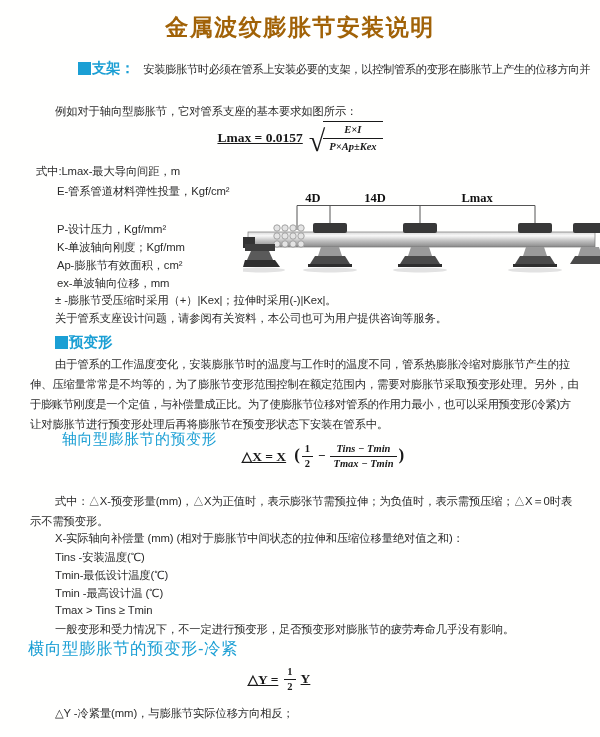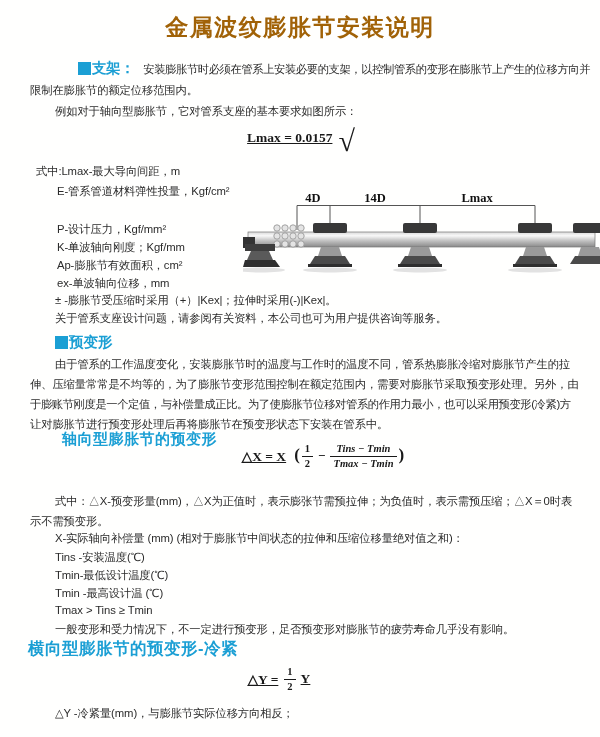--- a/index.html
+++ b/index.html
@@ -6,21 +6,21 @@
   #page{position:relative;width:600px;height:737px;background:#fffffe;overflow:hidden;
         font-family:"Liberation Sans",sans-serif;color:#2b2b2b;}
   .abs{position:absolute;white-space:nowrap;}
   .title{left:0;right:0;top:12px;text-align:center;font-size:23px;font-weight:bold;
          color:#a16207;letter-spacing:1.5px;}
   .bodyline{font-size:11.3px;color:#2b2b2b;letter-spacing:-0.1px;}
   .marker{display:inline-block;width:13px;height:13px;background:#1b9fd4;
           vertical-align:-1.5px;margin-right:1px;}
   .blueh{color:#1b9fd4;font-size:14.5px;font-weight:bold;}
   .blueh.inline{margin-right:9px;}
-  .subhead{color:#1b9fd4;font-weight:bold;letter-spacing:0.5px;}
+  .subhead{color:#1b9fd4;font-weight:normal;letter-spacing:0.5px;}
   .formula{font-family:"Liberation Serif",serif;font-weight:bold;color:#191919;}
   .fc{left:0;width:100%;display:flex;justify-content:center;align-items:center;}
   .flhs{font-size:13.5px;margin-right:6px;text-decoration:underline;}
   .frac{display:inline-flex;flex-direction:column;text-align:center;font-size:10.5px;
         line-height:1.3;vertical-align:middle;}
   .frac .den{border-top:1.2px solid #191919;}
   .frac .num,.frac .den{padding:0 3px;}
   .radical{font-size:30px;font-weight:400;line-height:0;margin-right:-2px;position:relative;top:3px;}
   .rad{border-top:1.6px solid #191919;font-style:italic;}
   .rad .num{border-bottom:1.2px solid #191919;padding:1px 9px;}
@@ -33,26 +33,29 @@
 </head>
 <body>
 
 <div id="page">
 
   <div class="abs title">金属波纹膨胀节安装说明</div>
 
   <div class="abs bodyline" style="top:59px;left:30px;right:20px;letter-spacing:-0.4px;">
     <span style="display:inline-block;width:48px;"></span><span class="marker"></span><span class="blueh inline">支架：</span><span>安装膨胀节时必须在管系上安装必要的支架，以控制管系的变形在膨胀节上产生的位移方向并</span>
   </div>
-  <div class="abs bodyline" style="top:83px;left:30px;">限制在膨胀节的额定位移范围内。</div>
   <div class="abs bodyline" style="top:104px;left:55px;">例如对于轴向型膨胀节，它对管系支座的基本要求如图所示：</div>
 
   <div class="abs fc formula" style="top:118px;height:40px;">
     <span class="flhs">Lmax = 0.0157</span>
     <span class="radical">√</span>
+    <span class="frac rad">
+      <span class="num">E×I</span>
+      <span class="den">P×Ap±Kex</span>
+    </span>
   </div>
 
   <div class="abs bodyline" style="top:164px;left:36px;">式中:Lmax-最大导向间距，m</div>
   <div class="abs bodyline" style="top:184px;left:57px;">E-管系管道材料弹性投量，Kgf/cm²</div>
   <div class="abs bodyline" style="top:222px;left:57px;">P-设计压力，Kgf/mm²</div>
   <div class="abs bodyline" style="top:240px;left:57px;">K-单波轴向刚度；Kgf/mm</div>
   <div class="abs bodyline" style="top:258px;left:57px;">Ap-膨胀节有效面积，cm²</div>
   <div class="abs bodyline" style="top:276px;left:57px;">ex-单波轴向位移，mm</div>
   <div class="abs bodyline" style="top:293px;left:55px;">± -膨胀节受压缩时采用（+）|Kex|；拉伸时采用(-)|Kex|。</div>
   <div class="abs bodyline" style="top:311px;left:55px;">关于管系支座设计问题，请参阅有关资料，本公司也可为用户提供咨询等服务。</div>

